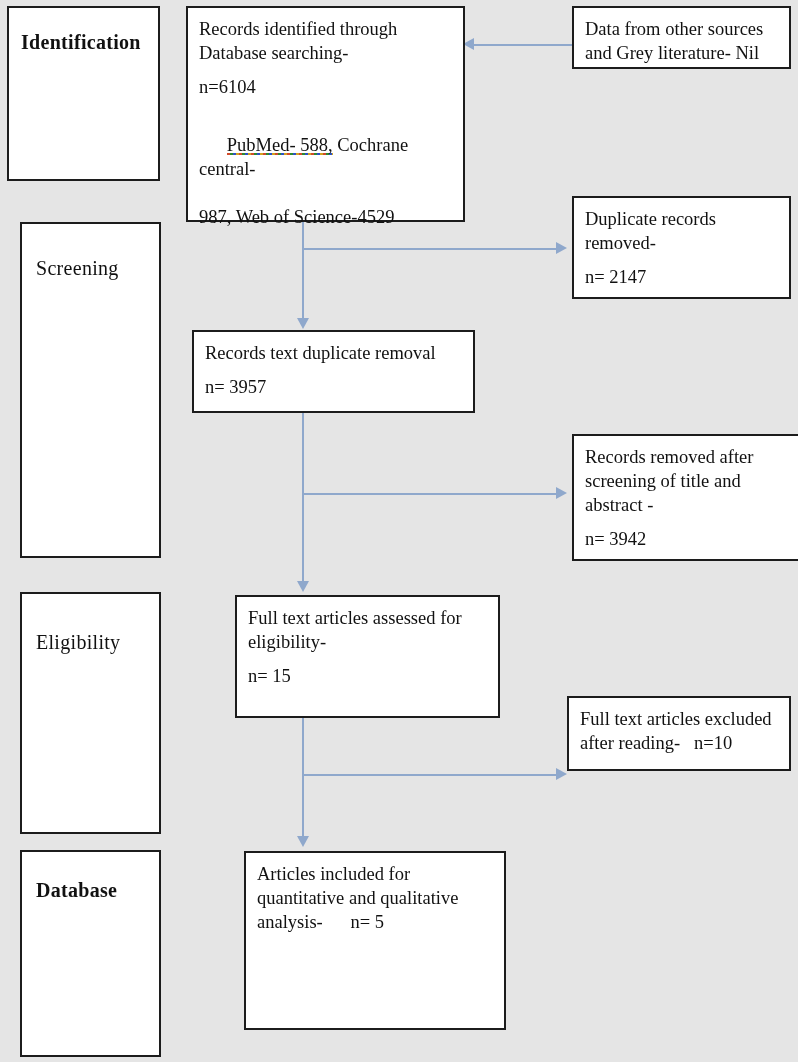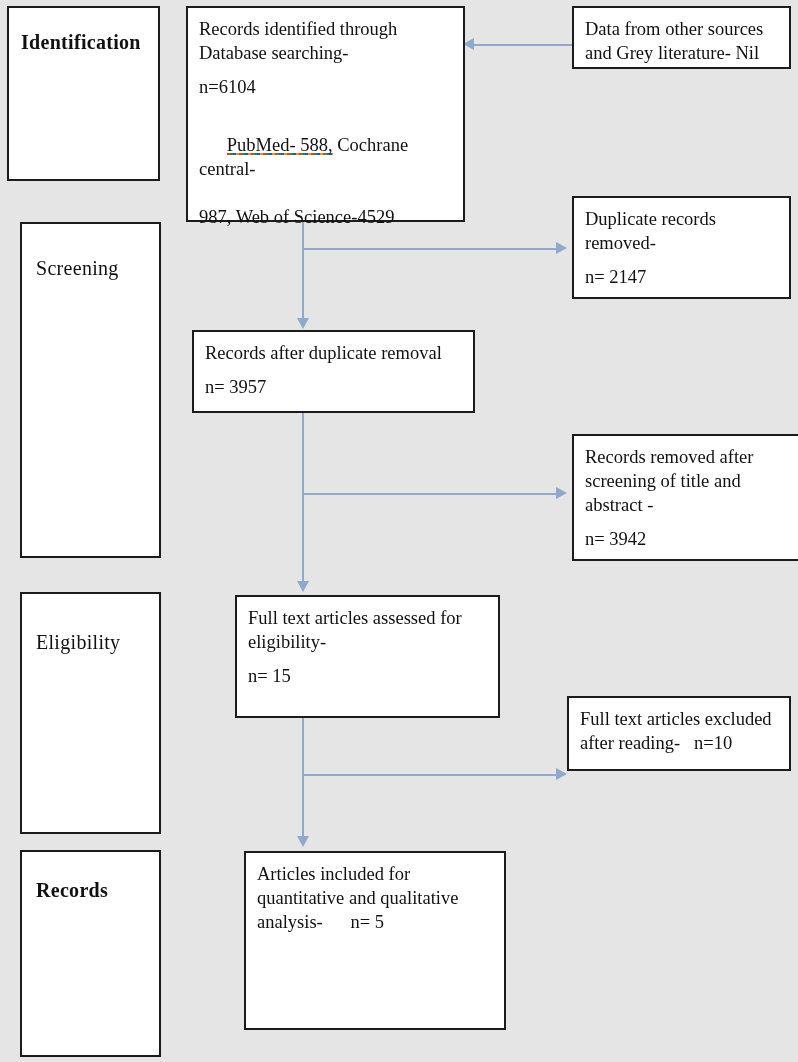--- a/index.html
+++ b/index.html
@@ -111,21 +111,21 @@
 
   <div class="box stage-box" style="left:20px; top:222px; width:141px; height:336px; padding:32px 0 0 14px;">
     <span class="stage-label">Screening</span>
   </div>
 
   <div class="box stage-box" style="left:20px; top:592px; width:141px; height:242px; padding:36px 0 8px 14px;">
     <span class="stage-label">Eligibility</span>
   </div>
 
   <div class="box stage-box" style="left:20px; top:850px; width:141px; height:207px; padding:26px 0 0 14px;">
-    <span class="stage-label bold">Records</span>
+    <span class="stage-label bold">Database</span>
   </div>
 
   <div class="hline" style="left:474px; top:44px; width:98px;"></div>
   <div class="arrow-left" style="left:463px; top:38px;"></div>
 
   <div class="vline" style="left:302px; top:182px; width:2px; height:140px;"></div>
   <div class="arrow-down" style="left:297px; top:318px;"></div>
 
   <div class="hline" style="left:303px; top:248px; width:254px;"></div>
   <div class="arrow-right" style="left:556px; top:242px;"></div>
@@ -157,21 +157,21 @@
     <div class="content-line">and Grey literature- Nil</div>
   </div>
 
   <div class="box content-box" style="left:572px; top:196px; width:219px; height:103px;">
     <div class="content-line">Duplicate records</div>
     <div class="content-line">removed-</div>
     <div class="content-line gap">n= 2147</div>
   </div>
 
   <div class="box content-box" style="left:192px; top:330px; width:283px; height:83px;">
-    <div class="content-line">Records after duplicate removal</div>
+    <div class="content-line">Records text duplicate removal</div>
     <div class="content-line gap">n= 3957</div>
   </div>
 
   <div class="box content-box" style="left:572px; top:434px; width:244px; height:127px;">
     <div class="content-line">Records removed after</div>
     <div class="content-line">screening of title and</div>
     <div class="content-line">abstract -</div>
     <div class="content-line gap">n= 3942</div>
   </div>
 

